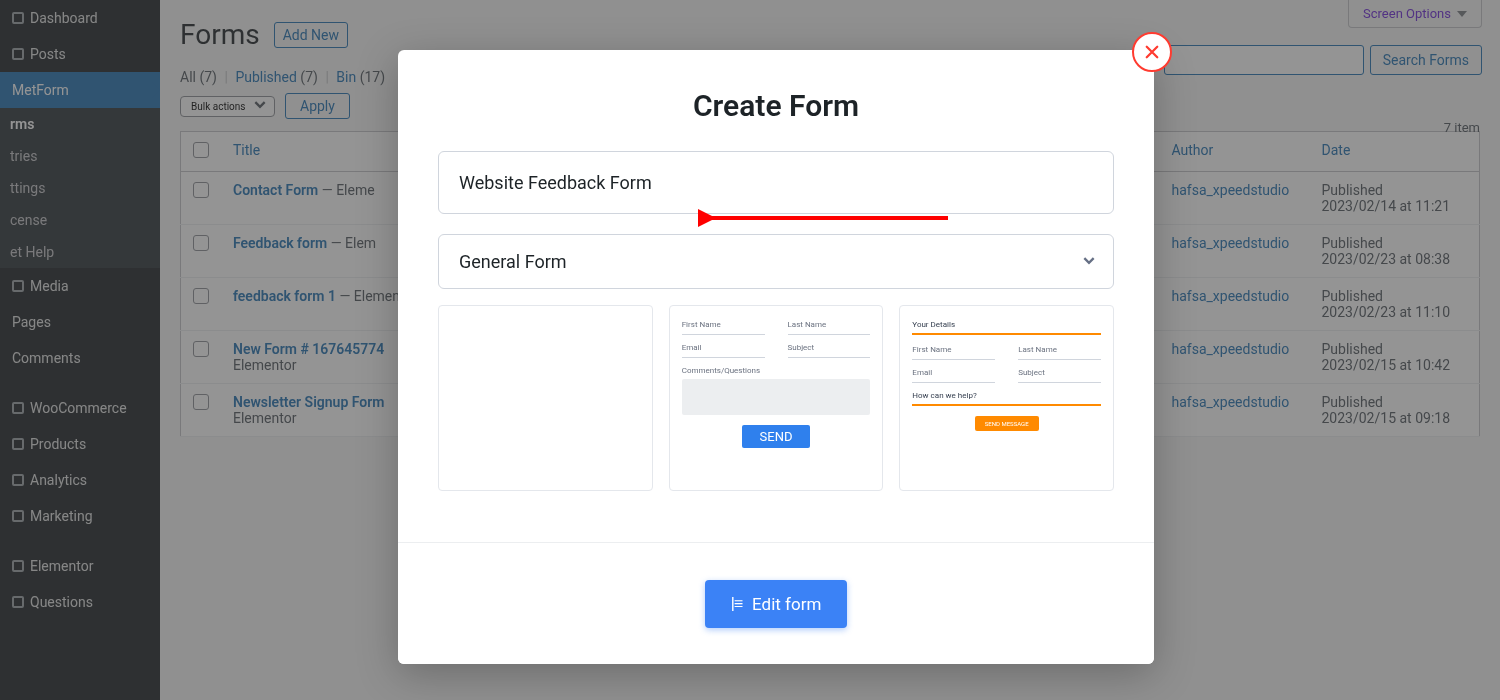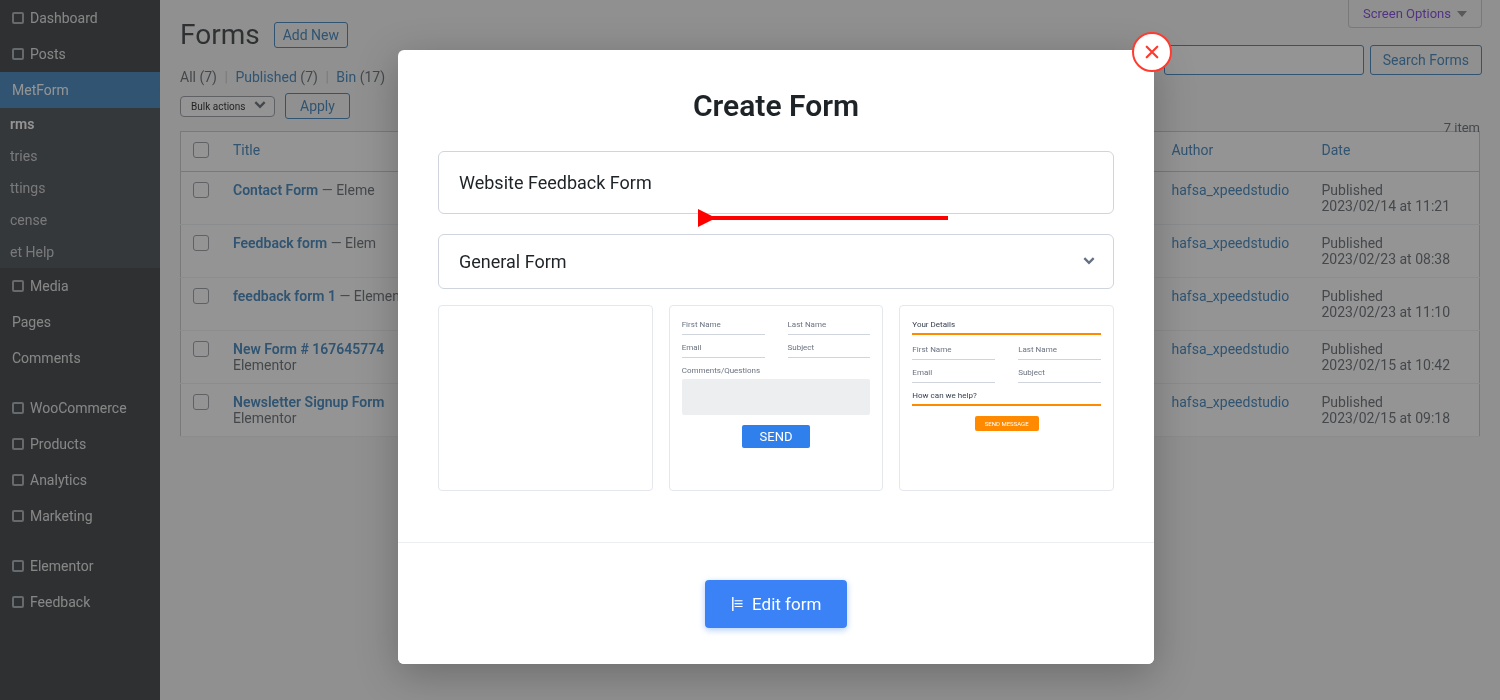--- a/index.html
+++ b/index.html
@@ -131,21 +131,21 @@
       <span>Analytics</span>
     </div>
   <div class="side-item has-icon">
       <span>Marketing</span>
     </div>
   <div style="height:14px"></div>
   <div class="side-item has-icon">
       <span>Elementor</span>
     </div>
   <div class="side-item has-icon">
-      <span>Feedback</span>
+      <span>Questions</span>
     </div>
 </div>
 
 <div class="content">
   <div class="screen-options">
     <span>Screen Options</span>
     <span class="chev-down"></span>
   </div>
 
   <div class="page-header">

